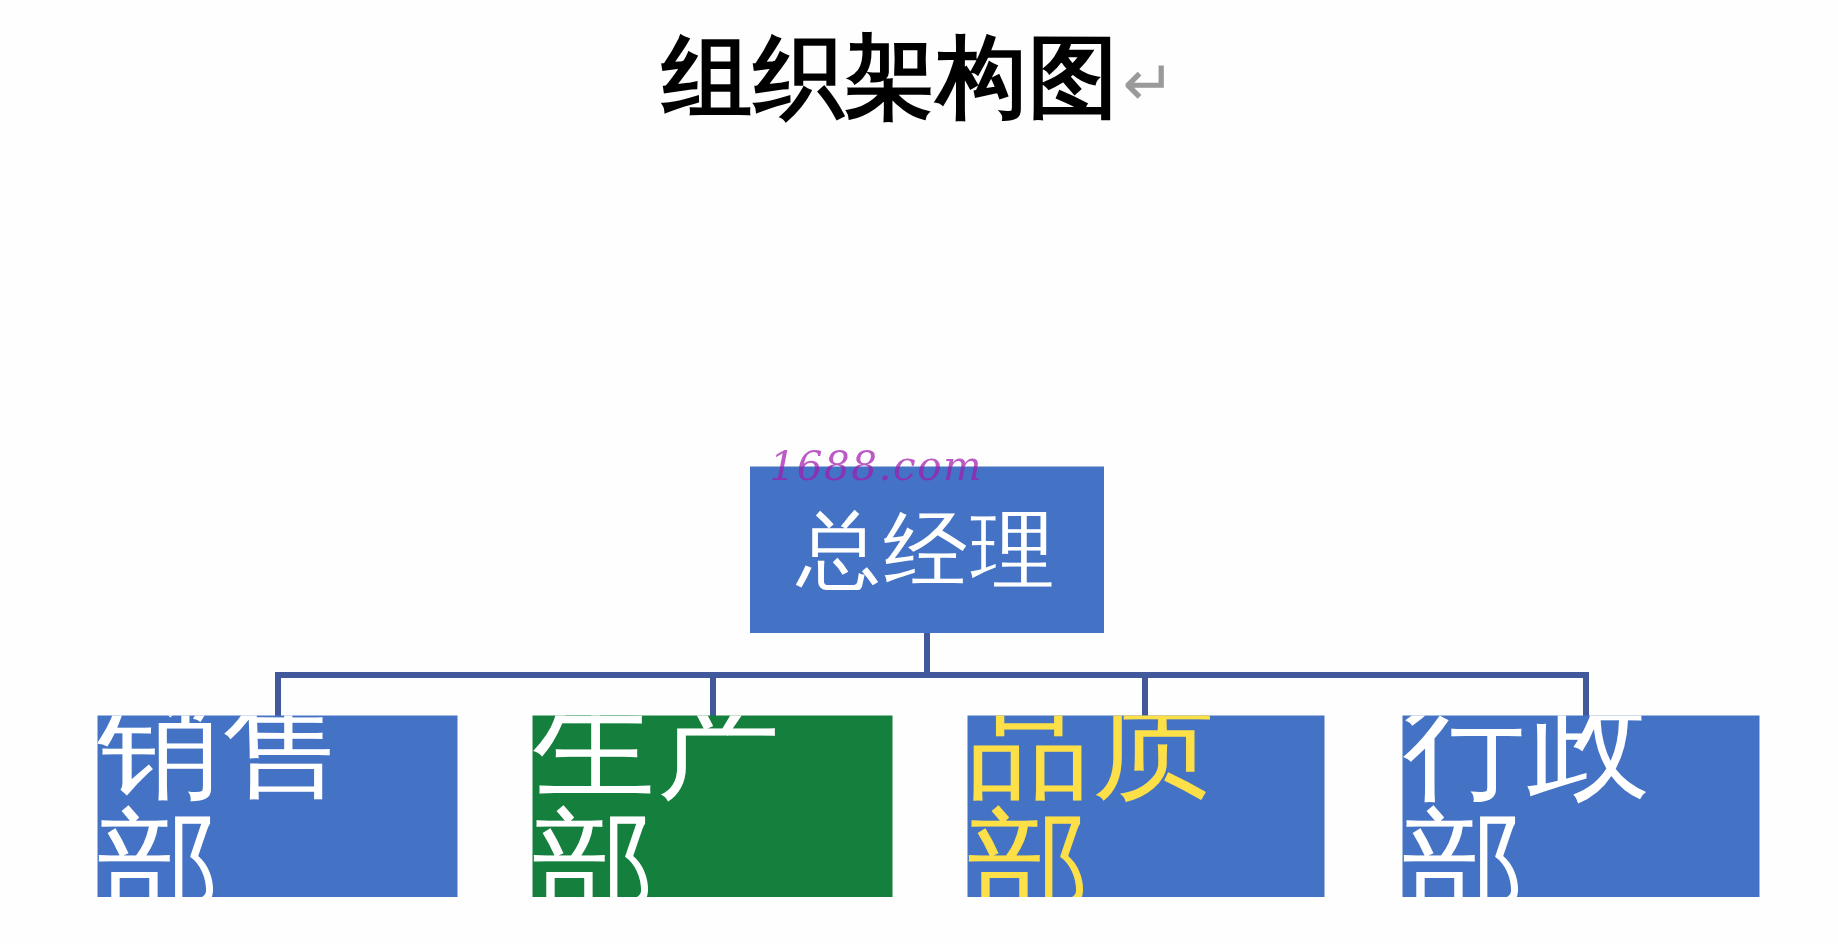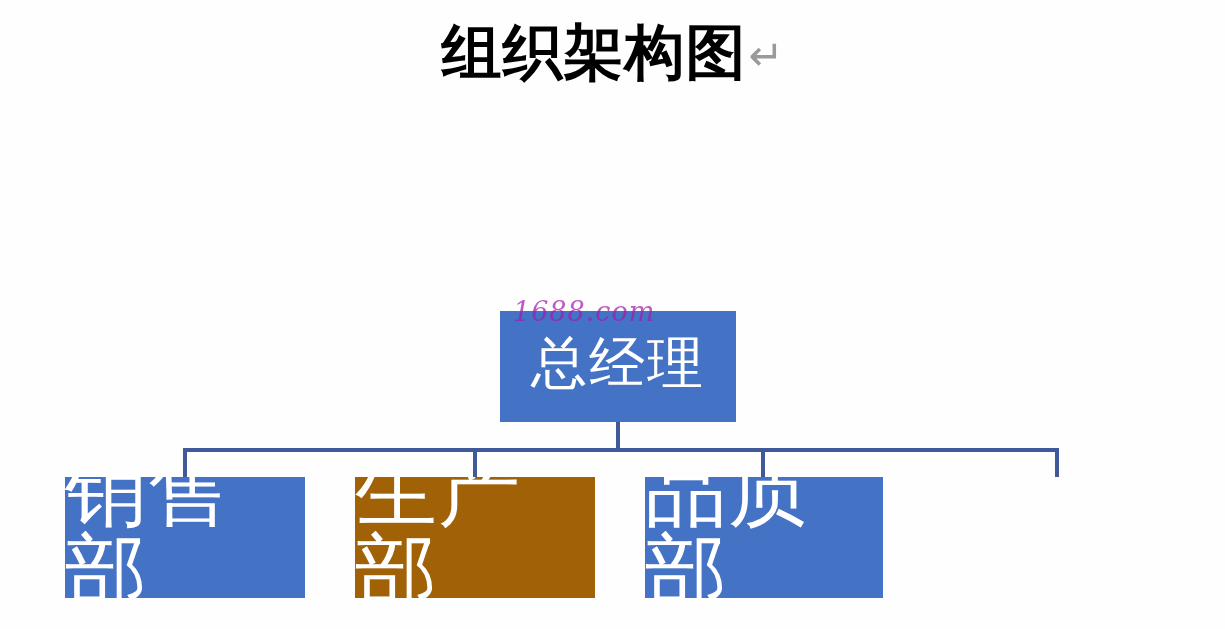--- a/index.html
+++ b/index.html
@@ -69,21 +69,21 @@
   }
 
   
   .node {
     position: absolute;
     box-sizing: border-box;
     display: flex;
     align-items: center;
     justify-content: center;
     color: #ffffff;
-    font-family: Liberation Mono, monospace;
+    font-family: Liberation Sans, sans-serif;
     font-weight: 400;
     line-height: 1;
     overflow: hidden;
   }
 
   #node-root {
     left: 500px;
     top: 311px;
     width: 236px;
     height: 111px;
@@ -137,20 +137,21 @@
       <line x1="475" y1="448" x2="475" y2="477"></line>
       <line x1="763" y1="448" x2="763" y2="477"></line>
       <line x1="1057" y1="448" x2="1057" y2="477"></line>
     </g>
   </svg>
 
   <div class="node" id="node-root" style="background: rgb(68, 114, 196); color: rgb(255, 255, 255);">总经理</div>
 
   <div class="node node-dept" id="node-sales" style="background: rgb(68, 114, 196); color: #ffffff;">销售部</div>
 
-  <div class="node node-dept" id="node-production" style="background: #a16207; color: rgb(255, 255, 255);">生产部</div>
+  <div class="node node-dept" id="node-production" style="background: #15803d; color: rgb(255, 255, 255);">生产部</div>
 
-  <div class="node node-dept" id="node-quality" style="background: rgb(68, 114, 196); color: #ffffff;">品质部</div>
+  <div class="node node-dept" id="node-quality" style="background: rgb(68, 114, 196); color: #fde047;">品质部</div>
 
+  <div class="node node-dept" id="node-admin" style="background: rgb(68, 114, 196); color: rgb(255, 255, 255);">行政部</div>
 
   <div id="watermark" style="color: #a21caf;">1688.com</div>
 
 </div>
 
 </body></html>

